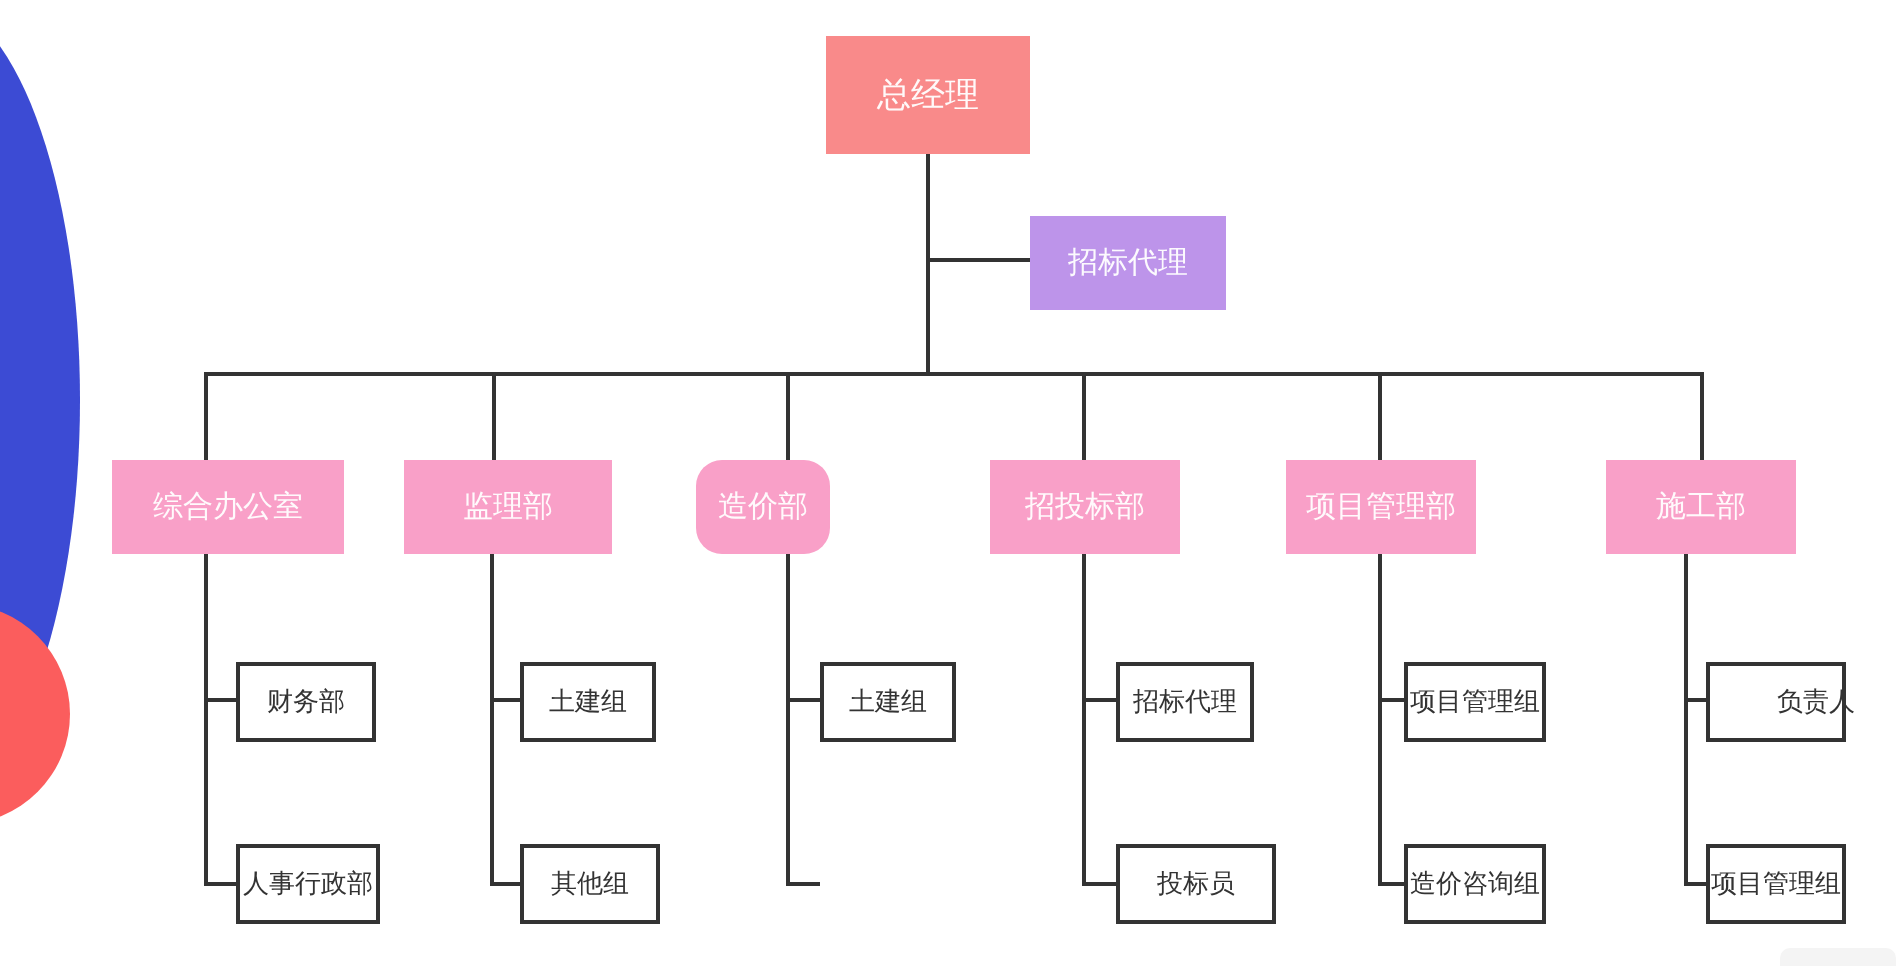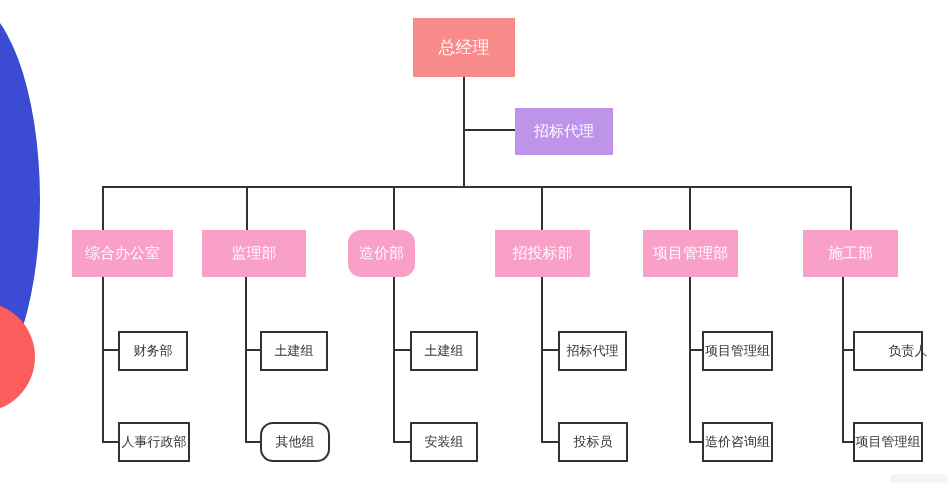--- a/index.html
+++ b/index.html
@@ -114,34 +114,33 @@
   <div class="line" style="left:245px; top:441px; width:15px; height:2px;"></div>
   <div class="line" style="left:393px; top:441px; width:17px; height:2px;"></div>
   <div class="line" style="left:541px; top:441px; width:17px; height:2px;"></div>
   <div class="line" style="left:689px; top:441px; width:13px; height:2px;"></div>
   <div class="line" style="left:842px; top:441px; width:11px; height:2px;"></div>
 
   <div class="node node-root">总经理</div>
 
   <div class="node node-deputy">招标代理</div>
 
-  <div class="node node-dept" style="left:56px;  width:101px;margin-left:16px;">综合办公室</div>
+  <div class="node node-dept" style="left:56px;  width:116px;">综合办公室</div>
   <div class="node node-dept" style="left:202px; width:104px;">监理部</div>
   <div class="node node-dept" style="left:348px; width:67px;border-radius:13px;">造价部</div>
   <div class="node node-dept" style="left:495px; width:95px;">招投标部</div>
   <div class="node node-dept" style="left:643px; width:95px;text-align:center;">项目管理部</div>
   <div class="node node-dept" style="left:803px; width:95px;">施工部</div>
 
   <div class="node node-leaf leaf-row1" style="left:118px; width:70px;">财务部</div>
   <div class="node node-leaf leaf-row1" style="left:260px; width:68px;">土建组</div>
   <div class="node node-leaf leaf-row1" style="left:410px; width:68px;">土建组</div>
   <div class="node node-leaf leaf-row1" style="left:558px; width:69px;">招标代理</div>
   <div class="node node-leaf leaf-row1" style="left:702px; width:71px;">项目管理组</div>
   <div class="node node-leaf leaf-row1" style="left:853px; width:70px;padding-left:40px;">负责人</div>
 
   <div class="node node-leaf leaf-row2" style="left:118px; width:72px;">人事行政部</div>
-  <div class="node node-leaf leaf-row2" style="left:260px; width:70px;border-radius:13px;">其他组</div>
-  <div class="node node-leaf leaf-row2" style="left:410px; width:68px;">安装组</div>
-  <div class="node node-leaf leaf-row2" style="left:558px; width:70px;">投标员</div>
+  <div class="node node-leaf leaf-row2" style="left:260px; width:70px;">其他组</div>
+  <div class="node node-leaf leaf-row2" style="left:558px; width:80px;">投标员</div>
   <div class="node node-leaf leaf-row2" style="left:702px; width:71px;">造价咨询组</div>
   <div class="node node-leaf leaf-row2" style="left:853px; width:70px;">项目管理组</div>
 
 </div>
 
 </body></html>

